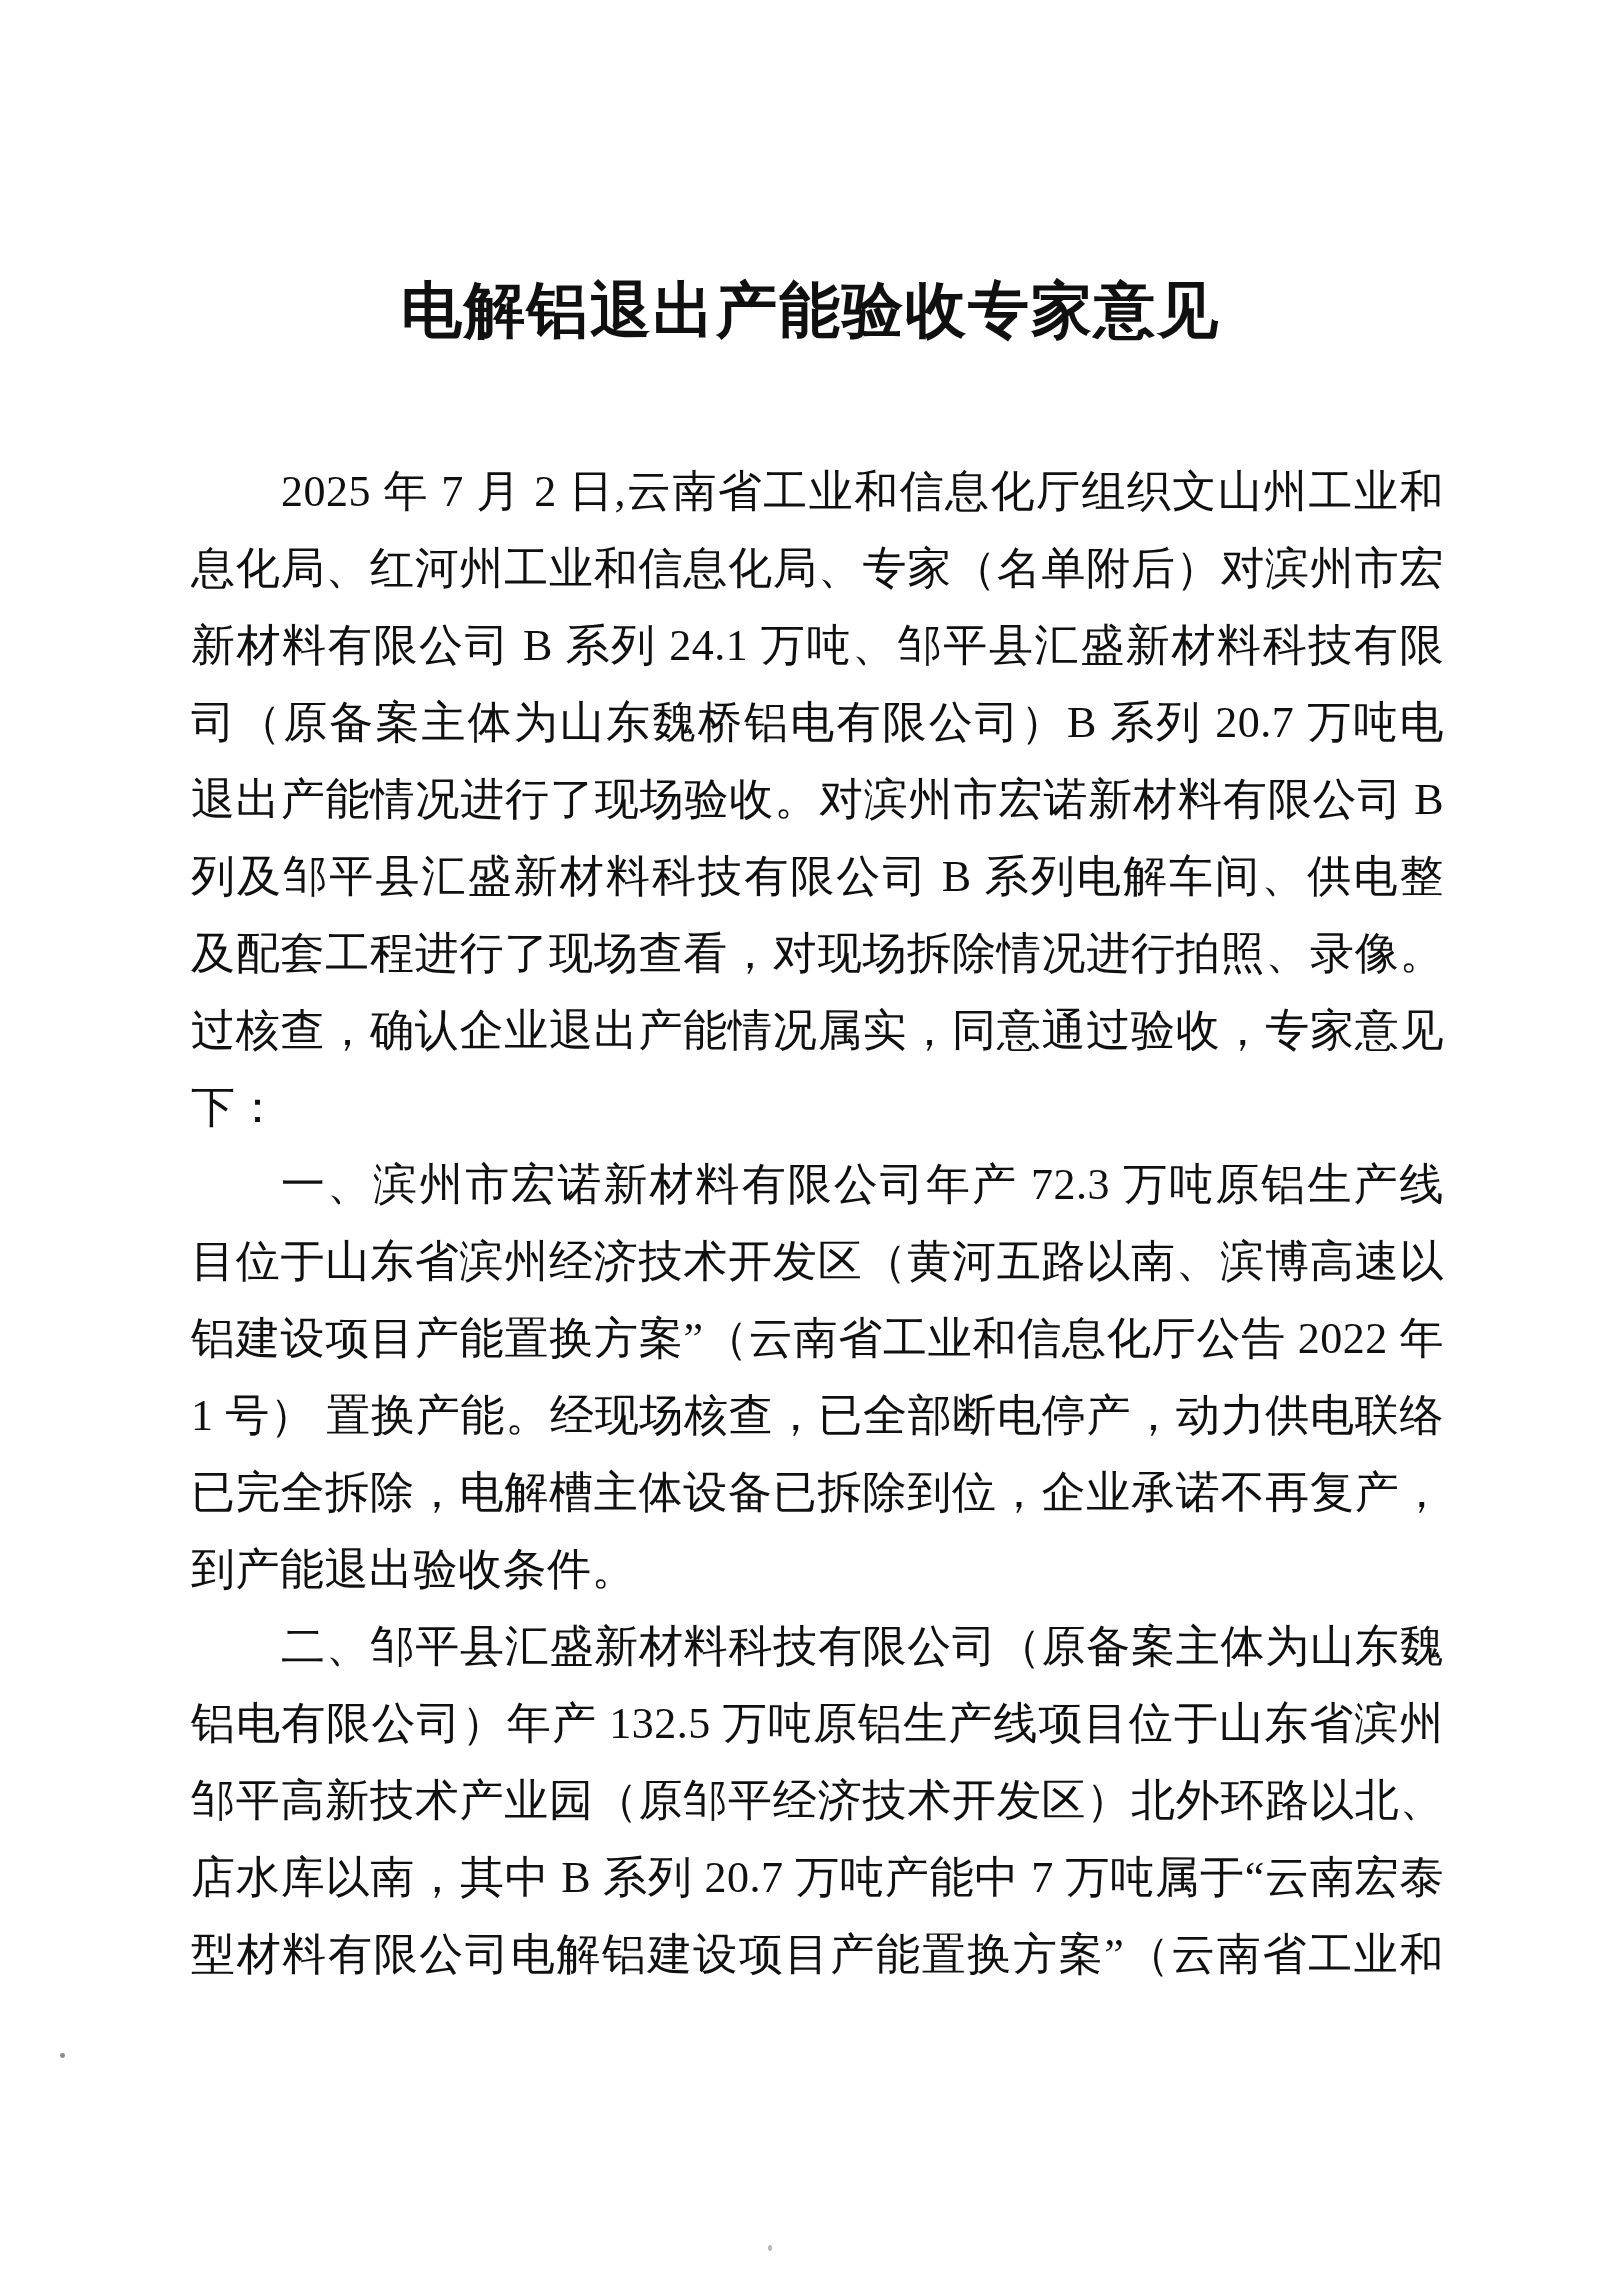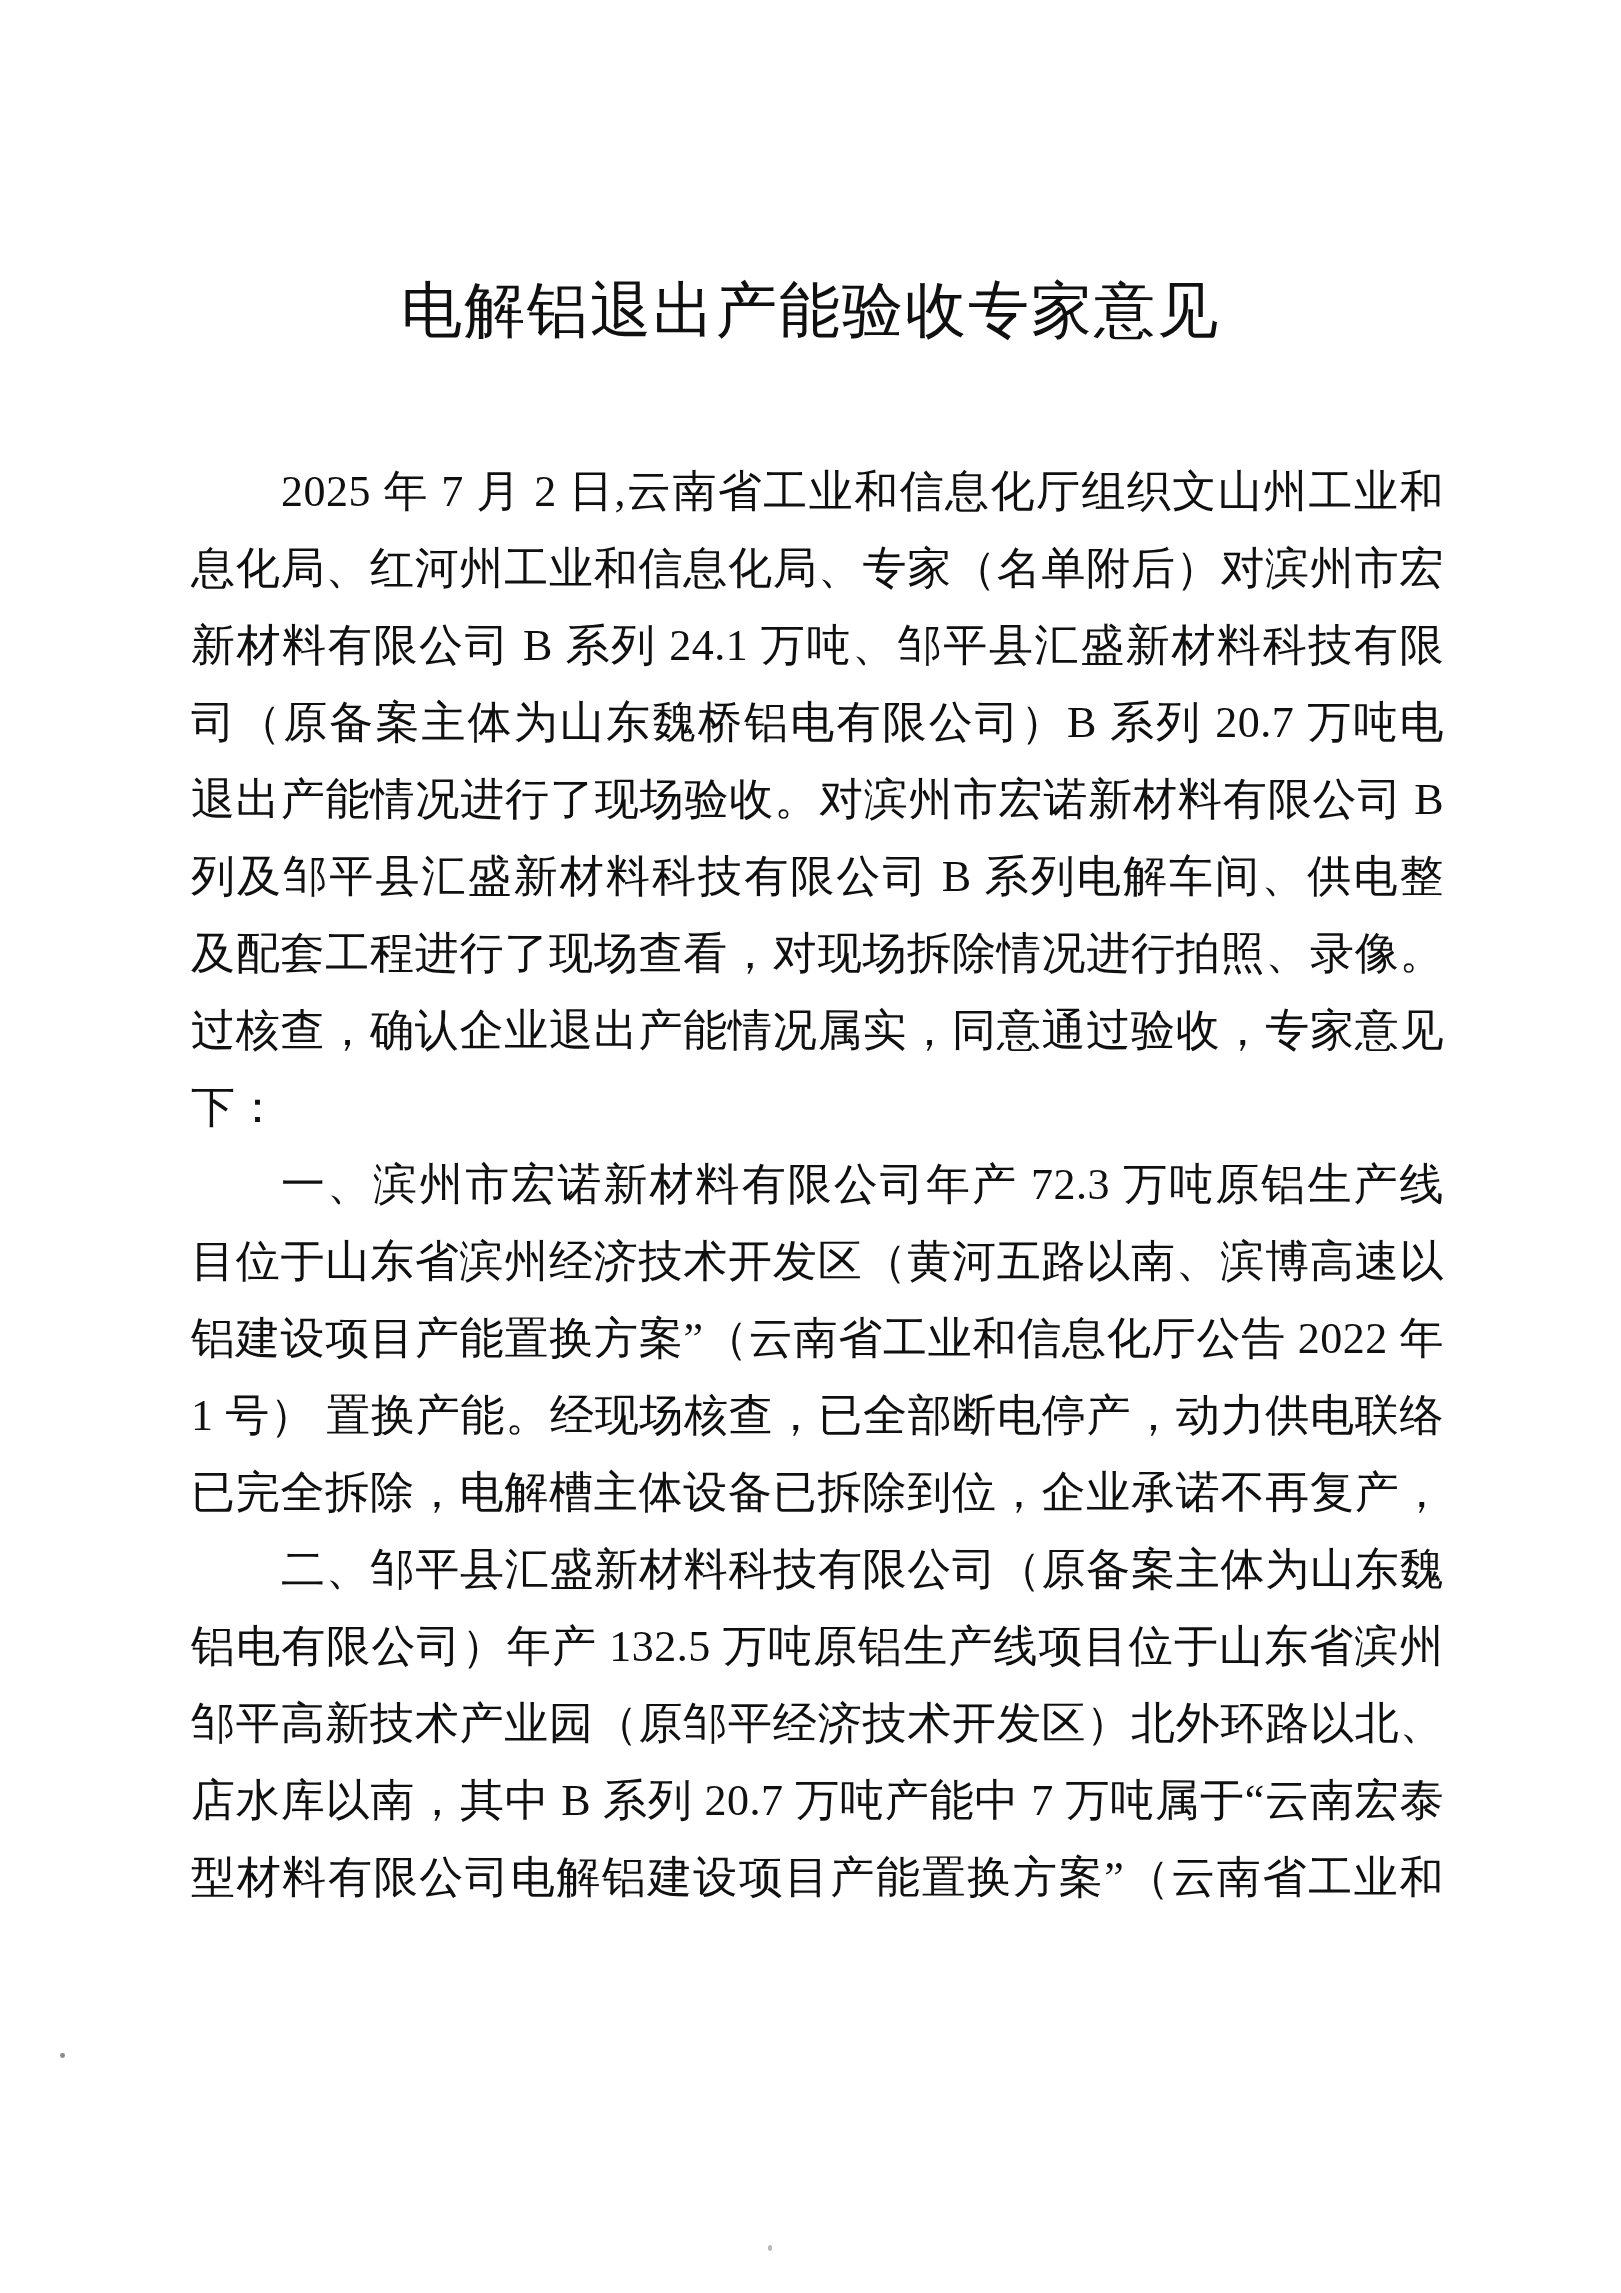--- a/index.html
+++ b/index.html
@@ -12,21 +12,21 @@
     font-family: "Liberation Serif", "DejaVu Serif", serif;
     color: #101010;
   }
   .doc-title {
     position: absolute;
     top: 276px;
     left: 0;
     width: 100%;
     text-align: center;
     font-size: 61px;
-    font-weight: normal;
+    font-weight: bold;
     letter-spacing: 2px;
     line-height: 1.15;
     white-space: nowrap;
   }
   .doc-body {
     position: absolute;
     top: 453px;
     left: 191px;
     width: 1253px;
   }
@@ -69,20 +69,21 @@
       <div class="text-line justify">退出产能情况进行了现场验收。对滨州市宏诺新材料有限公司 B 系</div>
       <div class="text-line justify">列及邹平县汇盛新材料科技有限公司 B 系列电解车间、供电整流所</div>
       <div class="text-line justify">及配套工程进行了现场查看，对现场拆除情况进行拍照、录像。经</div>
       <div class="text-line justify">过核查，确认企业退出产能情况属实，同意通过验收，专家意见如</div>
       <div class="text-line">下：</div>
       <div class="text-line indent justify">一、滨州市宏诺新材料有限公司年产 72.3 万吨原铝生产线项</div>
       <div class="text-line justify">目位于山东省滨州经济技术开发区（黄河五路以南、滨博高速以西），</div>
       <div class="text-line justify">铝建设项目产能置换方案”（云南省工业和信息化厅公告 2022 年第</div>
       <div class="text-line justify">1 号） 置换产能。经现场核查，已全部断电停产，动力供电联络线</div>
       <div class="text-line justify">已完全拆除，电解槽主体设备已拆除到位，企业承诺不再复产，达</div>
+      <div class="text-line">到产能退出验收条件。</div>
       <div class="text-line indent justify">二、邹平县汇盛新材料科技有限公司（原备案主体为山东魏桥</div>
       <div class="text-line justify">铝电有限公司）年产 132.5 万吨原铝生产线项目位于山东省滨州市</div>
       <div class="text-line justify">邹平高新技术产业园（原邹平经济技术开发区）北外环路以北、韩</div>
       <div class="text-line justify">店水库以南，其中 B 系列 20.7 万吨产能中 7 万吨属于“云南宏泰新</div>
       <div class="text-line justify">型材料有限公司电解铝建设项目产能置换方案”（云南省工业和信息化</div>
     </div>
 
   <div class="speck speck-1"></div>
   <div class="speck speck-2"></div>
 </div>

